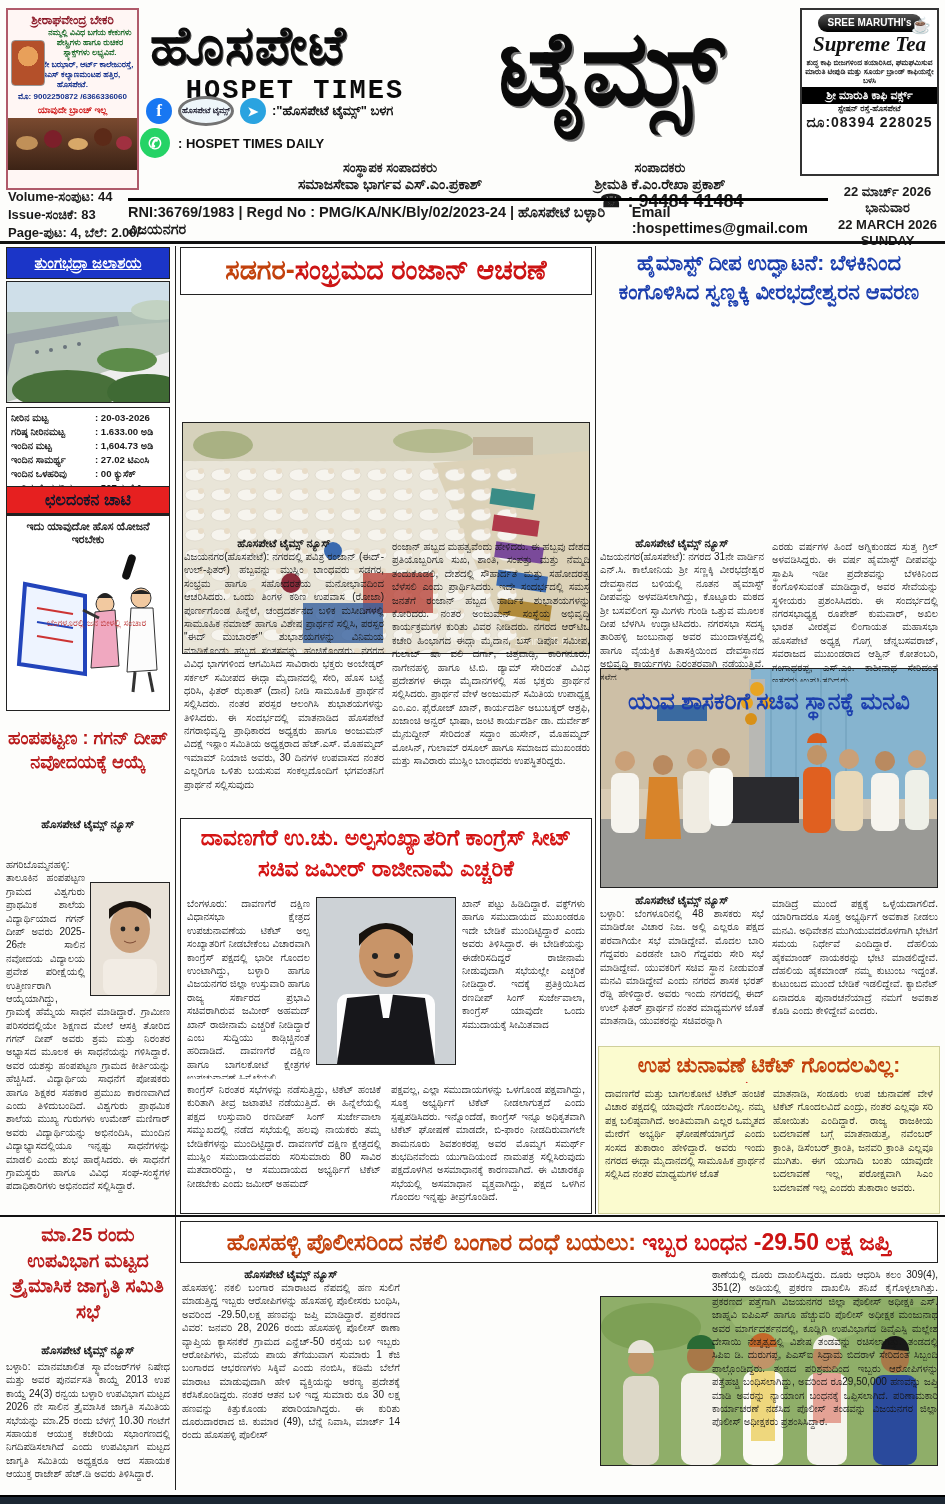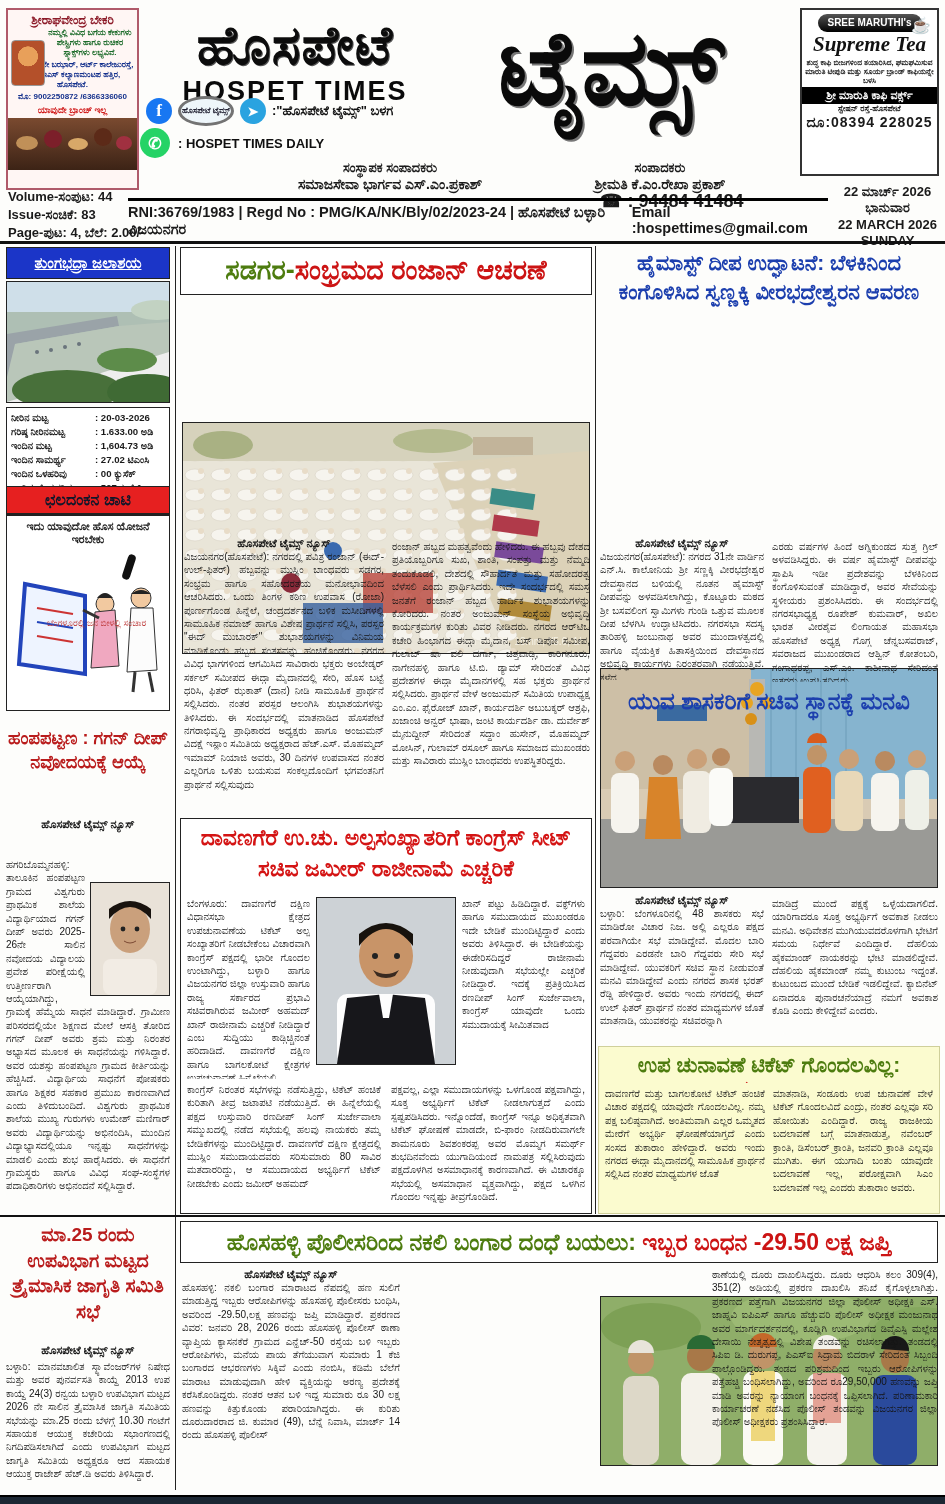--- a/index.html
+++ b/index.html
@@ -7,42 +7,42 @@
   .page {
     position:relative; width:945px; height:1504px; margin:0 auto;
     background:#fdfdfb; overflow:hidden;
     font-family:"Liberation Sans", sans-serif; color:#1a1a1a;
   }
   .abs { position:absolute; }
   .c { text-align:center; }
   .b { font-weight:bold; }
   .ov { overflow:hidden; }
   .red { color:#cc1414; }
-  .blue { color:#4d7c0f; }
+  .blue { color:#c2410c; }
   .body-txt { font-size:10px; line-height:1.34; text-align:justify; color:#151515; }
   .byline { font-size:11px; font-weight:bold; text-align:center; color:#111; }
   .hairline { background:#111; }
   .photo-frame { border:1px solid #222; background:#eee; overflow:hidden; position:relative; }
   .col-divider { position:absolute; width:1px; background:#222; }
 
   
   .ad-box { border:2px solid #b05a6a; background:#fff6f4; overflow:hidden; }
   .bakery-title { color:#8c1a28; font-weight:bold; font-size:12px; text-align:center; padding-top:3px; }
   .bakery-line { color:#1c6b2a; font-size:8px; font-weight:bold; text-align:center; padding:1px 3px; }
   .bakery-contact { color:#14308c; font-size:8px; font-weight:bold; text-align:center; padding:1px 2px; }
   .bakery-note { color:#d01818; font-size:9px; font-weight:bold; text-align:center; padding:2px 0; }
   .bakery-cakes { height:52px; background:linear-gradient(180deg,#7a4a30,#3c2316);
     position:relative; }
   .bakery-cakes i { position:absolute; border-radius:50%; }
   .monk-pic { position:absolute; left:3px; top:30px; width:34px; height:46px;
     background:radial-gradient(circle at 50% 35%, #e8a05a 0 30%, #b4502a 31% 100%); border:1px solid #999; border-radius:4px;}
 
   .masthead-kn { font-size:54px; font-weight:bold; color:#0c0c0c; letter-spacing:1px;
     text-shadow:1px 1px 0 #555; line-height:1; }
-  .masthead-en { font-size:27px; font-weight:900; letter-spacing:2px; color:#0a0a0a; }
+  .masthead-en { font-size:27px; font-weight:900; letter-spacing:2px; color:#0a0a0a;font-family:Liberation Mono, monospace; }
   .logo-kn { font-size:104px; font-weight:bold; color:#0a0a0a; line-height:1.2;
     text-shadow:2px 2px 0 #777; }
   .soc-icon { display:inline-flex; align-items:center; justify-content:center;
     border-radius:50%; color:#fff; font-weight:bold; }
   .fb { background:#1877f2; width:26px; height:26px; font-size:17px; font-family:"Liberation Serif",serif; }
   .tg { background:#2aa3e0; width:26px; height:26px; font-size:13px; }
   .wa { background:#25d366; width:30px; height:30px; font-size:16px; }
   .badge-oval { border:3px solid #737373; border-radius:50%; background:#eef6fa;
     font-size:8px; font-weight:bold; color:#223; width:56px; height:30px;
     display:flex; align-items:center; justify-content:center; text-align:center; line-height:1.1; }
@@ -103,21 +103,21 @@
     <div class="bakery-note">ಯಾವುದೇ ಬ್ರಾಂಚ್ ಇಲ್ಲ</div>
     <div class="bakery-cakes">
       <i style="left:8px;top:18px;width:22px;height:14px;background:#c09058;"></i>
       <i style="left:36px;top:12px;width:18px;height:18px;background:#7c1f2a;"></i>
       <i style="left:60px;top:20px;width:20px;height:12px;background:#d8a868;"></i>
       <i style="left:86px;top:10px;width:18px;height:18px;background:#5c2a18;"></i>
       <i style="left:108px;top:18px;width:16px;height:14px;background:#a03040;"></i>
     </div>
   </div>
 
-  <div class="abs masthead-kn" style="left:150px; top:18px; width:290px; text-align:center;">ಹೊಸಪೇಟೆ</div>
+  <div class="abs masthead-kn" style="left:150px; top:18px; width:290px; ">ಹೊಸಪೇಟೆ</div>
   <div class="abs masthead-en" style="left:150px; top:76px; width:290px; text-align:center;">HOSPET TIMES</div>
   <div class="abs logo-kn c" style="left:428px; top:6px; width:366px; height:172px;">ಟೈಮ್ಸ್</div>
 
   <div class="abs" style="left:146px; top:96px; display:flex; align-items:center; gap:6px;">
     <span class="soc-icon fb">f</span>
     <span class="badge-oval">ಹೊಸಪೇಟೆ ಟೈಮ್ಸ್</span>
     <span class="soc-icon tg">➤</span>
     <span class="soc-text">:"ಹೊಸಪೇಟೆ ಟೈಮ್ಸ್" ಬಳಗ</span>
   </div>
   <div class="abs" style="left:140px; top:128px; display:flex; align-items:center; gap:8px;">

